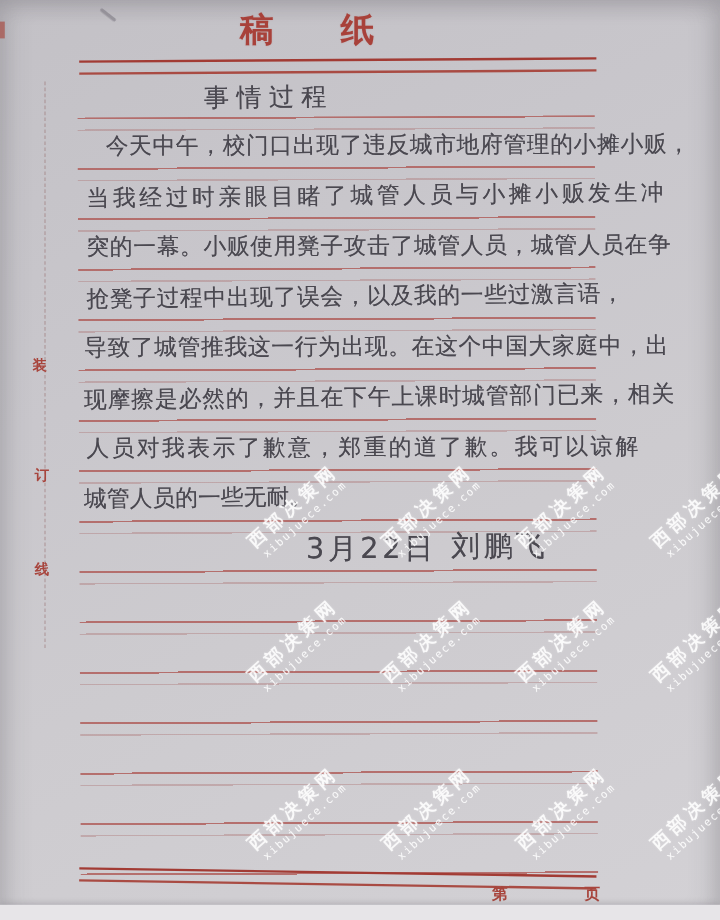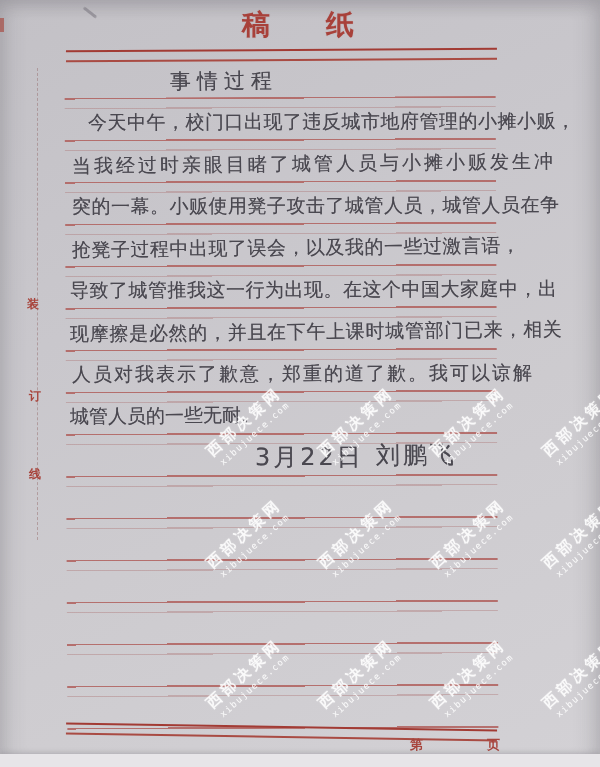--- a/index.html
+++ b/index.html
@@ -22,21 +22,20 @@
   }
   .smudge{
     position:absolute;left:82px;top:11px;width:16px;height:3px;border-radius:2px;
     background:rgba(118,115,124,.55);transform:rotate(38deg);filter:blur(.6px);
   }
   .paper-title{
     position:absolute;left:200px;top:6px;
     font-size:28px;font-weight:bold;color:#a8413a;
     font-family:"DejaVu Serif",serif;white-space:pre;
     text-shadow:0 0 1px rgba(168,65,58,.4);
-    margin-left:42px;
   }
   .header-rule{
     position:absolute;left:66px;top:49px;width:431px;height:8px;
     border-top:2.5px solid #a23b34;border-bottom:2px solid #a94b43;
     transform:rotate(-0.35deg);
   }
   .ruled-lines{
     position:absolute;left:66px;top:97px;width:431px;height:632px;
     transform:rotate(-0.25deg);
     background:repeating-linear-gradient(to bottom,

